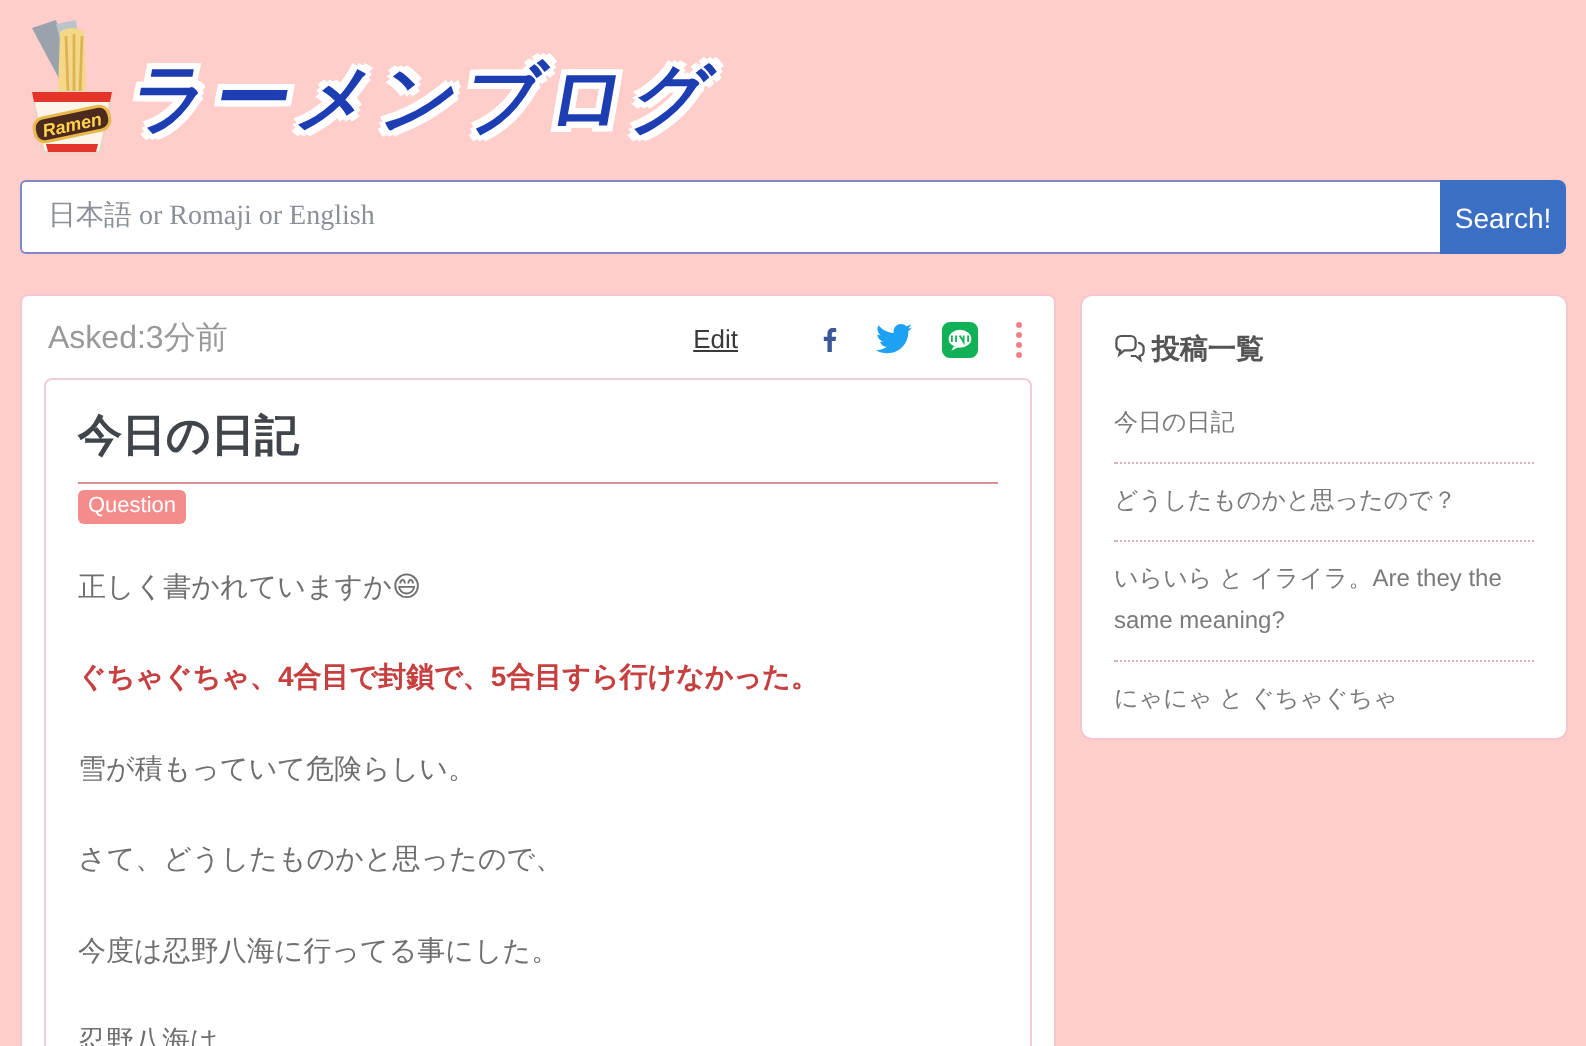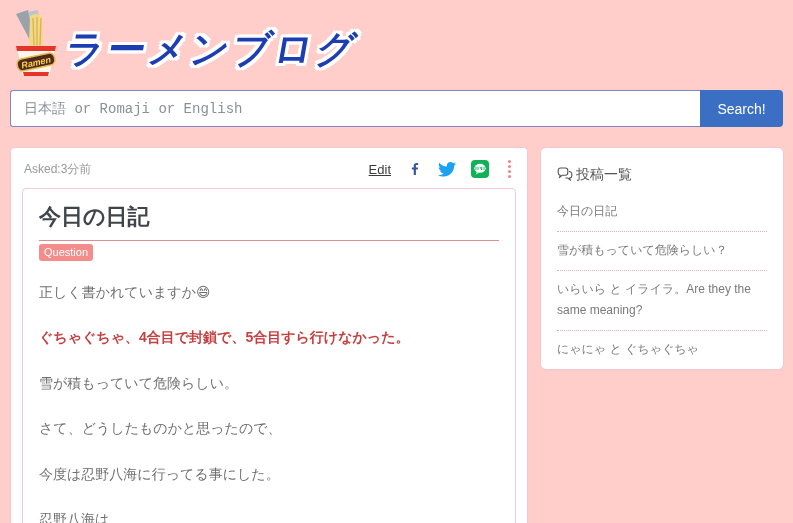--- a/index.html
+++ b/index.html
@@ -23,41 +23,41 @@
       -3px -3px 0 #fff, 3px -3px 0 #fff, -3px 3px 0 #fff, 3px 3px 0 #fff,
       -3px 0 0 #fff, 3px 0 0 #fff, 0 -3px 0 #fff, 0 3px 0 #fff,
       -2px -2px 0 #fff, 2px -2px 0 #fff, -2px 2px 0 #fff, 2px 2px 0 #fff;
   }
 
   
   .search-row { display: flex; margin: 6px 10px 0 10px; height: 37px; }
   .search-input {
     flex: 1; border: 1px solid #8186c6; border-right: none;
     border-radius: 3px 0 0 3px; padding: 0 13px; font-size: 14px; color: #c2410c;
-    font-family: Liberation Mono, monospace; outline: none; background: #fff;
+    font-family: Liberation Serif, serif; outline: none; background: #fff;
   }
   .search-input::placeholder { color: #8a8f98; opacity: 1; }
   .search-btn {
-    width: 83px; border: none; background: #3b6fc4; color: #fff;
+    width: 63px; border: none; background: #3b6fc4; color: #fff;
     font-size: 14px; border-radius: 0 4px 4px 0; cursor: pointer;
     font-family: "Liberation Sans", sans-serif;
   }
 
   
   .main { display: grid; grid-template-columns: 518px 1fr; gap: 12px; margin: 20px 9px 0 10px; align-items: start; }
 
   
   .post-card {
     background: #fff; border: 1px solid #f3c6d0; border-radius: 4px;
     padding: 6px 11px 24px; min-height: 360px;
   }
   .post-header { display: flex; align-items: center; padding: 5px 2px 9px; }
-  .asked { font-size: 12px; color: #999; }
+  .asked { font-size: 16px; color: #999; }
   .spacer { flex: 1; }
-  .edit-link { font-size: 13px; color: #3a3a3a; text-decoration: underline; margin-right: 16px; cursor: pointer; }
+  .edit-link { font-size: 13px; color: #3a3a3a; text-decoration: underline; margin-right: 38px; cursor: pointer; }
   .social { display: flex; align-items: center; gap: 15px; margin-right: 16px; }
   .social svg { display: block; }
   .dots { display: flex; flex-direction: column; gap: 2px; cursor: pointer; padding: 1px 3px; }
   .dots i { width: 3px; height: 3px; border-radius: 50%; background: #f08286; }
 
   .post-inner { border: 1px solid #f2ccd4; border-radius: 4px; padding: 13px 16px 30px; }
   .post-title {
     font-size: 22px; font-weight: bold; color: #40454b;
     padding-bottom: 8px; border-bottom: 1px solid #dd8f8f;
   }
@@ -66,21 +66,21 @@
     font-size: 11px; padding: 2px 5px 3px; border-radius: 3px;
   }
   .post-body { margin-top: 24px; }
   .post-body p { font-size: 14px; color: #6f6f6f; margin: 0 0 30px; line-height: 1.1; }
   .post-body p.red { color: #c64040; font-weight: bold; }
 
   
   .sidebar { background: #fff; border: 1px solid #f3c6d0; border-radius: 6px; padding: 8px 16px 0; }
   .sidebar-title {
     display: flex; align-items: center; gap: 3px;
-    font-size: 14px; font-weight: normal; color: #555; padding: 10px 0 9px;
+    font-size: 14px; font-weight: bold; color: #555; padding: 10px 0 9px;
   }
   .sidebar-list { list-style: none; }
   .sidebar-list li { border-top: 1px dotted #d9b3bd; }
   .sidebar-list li:first-child { border-top: none; }
   .sidebar-list a {
     display: block; font-size: 12px; color: #7a7a7a; text-decoration: none;
     padding: 8px 0 9px; line-height: 1.75; cursor: pointer;
   }
 </style>
 </head>
@@ -172,21 +172,21 @@
           <path d="M15 5.5 a3 3 0 0 1 3.5 3 v2 a3 3 0 0 1-2.5 3 l.5 2.4-3-2.4 h-3"></path>
         </svg>
       </span>
       <span>投稿一覧</span>
     </div>
     <ul class="sidebar-list">
       <li>
           <a>今日の日記</a>
         </li>
       <li>
-          <a>雪が積もっていて危険らしい？</a>
+          <a>どうしたものかと思ったので？</a>
         </li>
       <li>
           <a>いらいら と イライラ。Are they the same meaning?</a>
         </li>
       <li>
           <a>にゃにゃ と ぐちゃぐちゃ</a>
         </li>
 
     </ul>
   </div>

